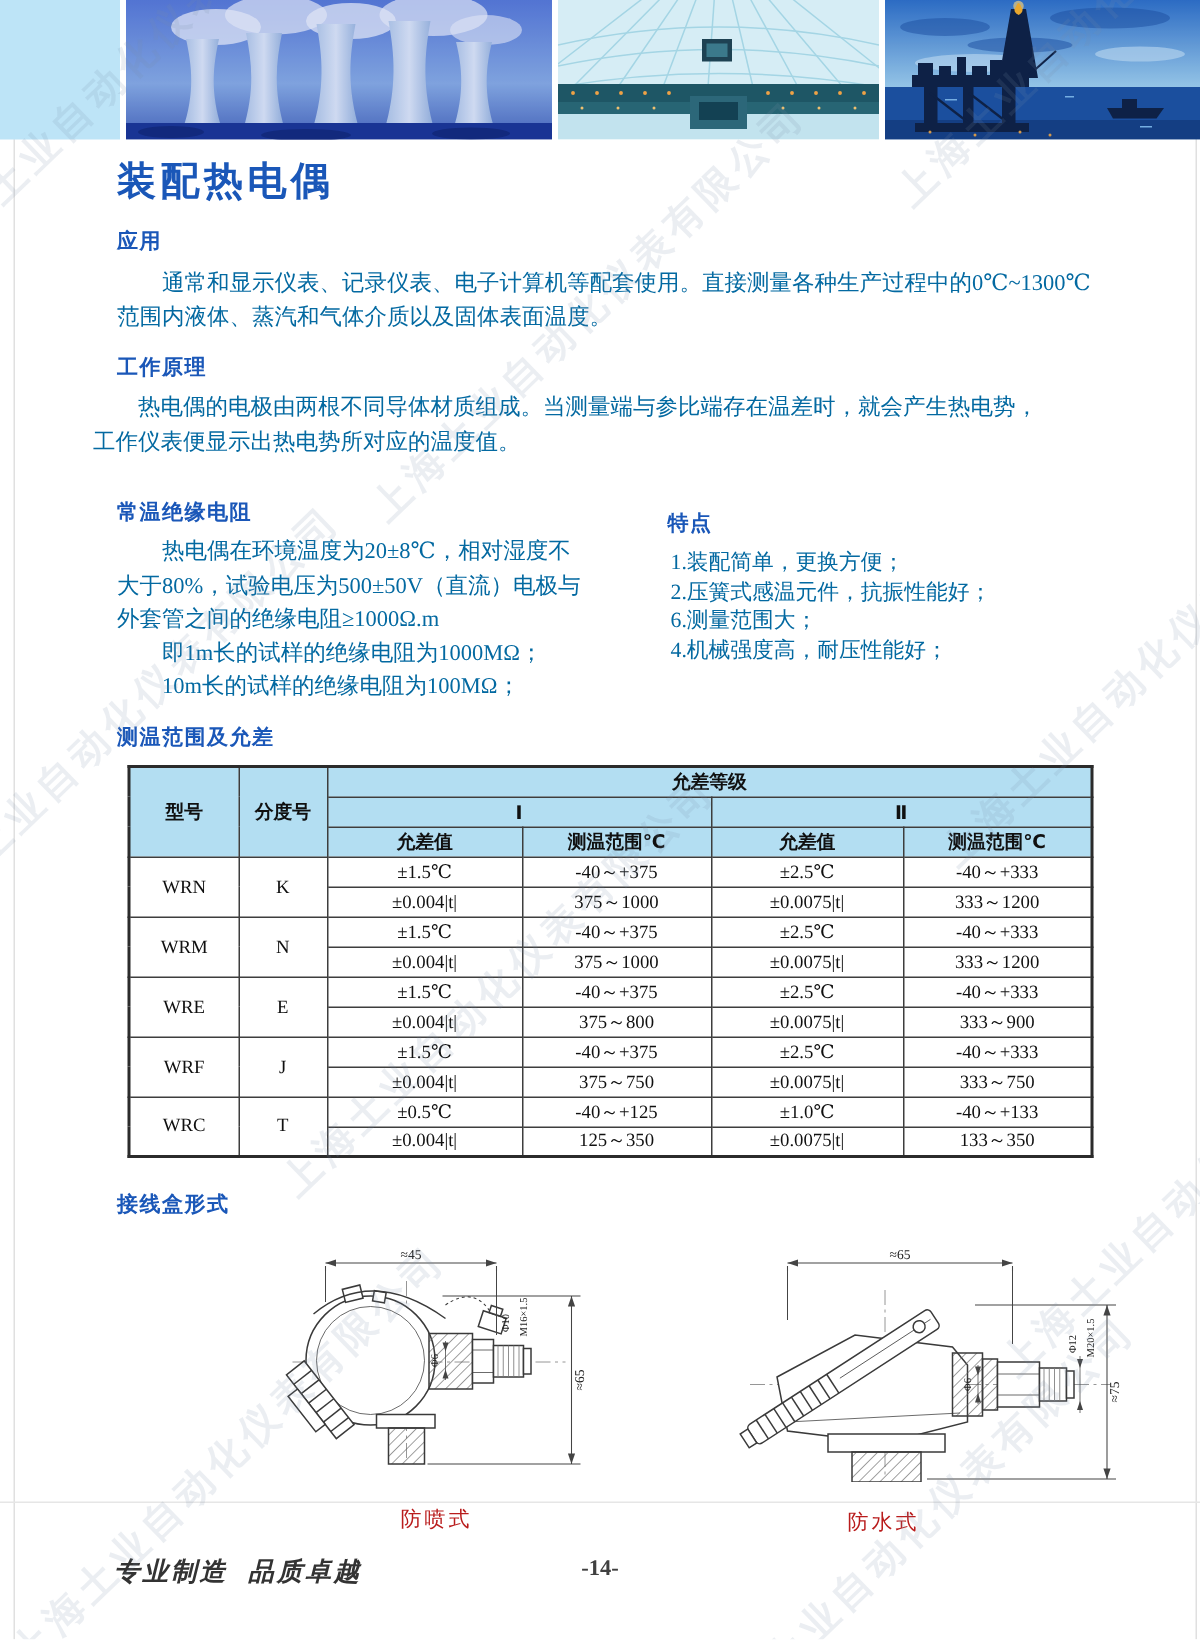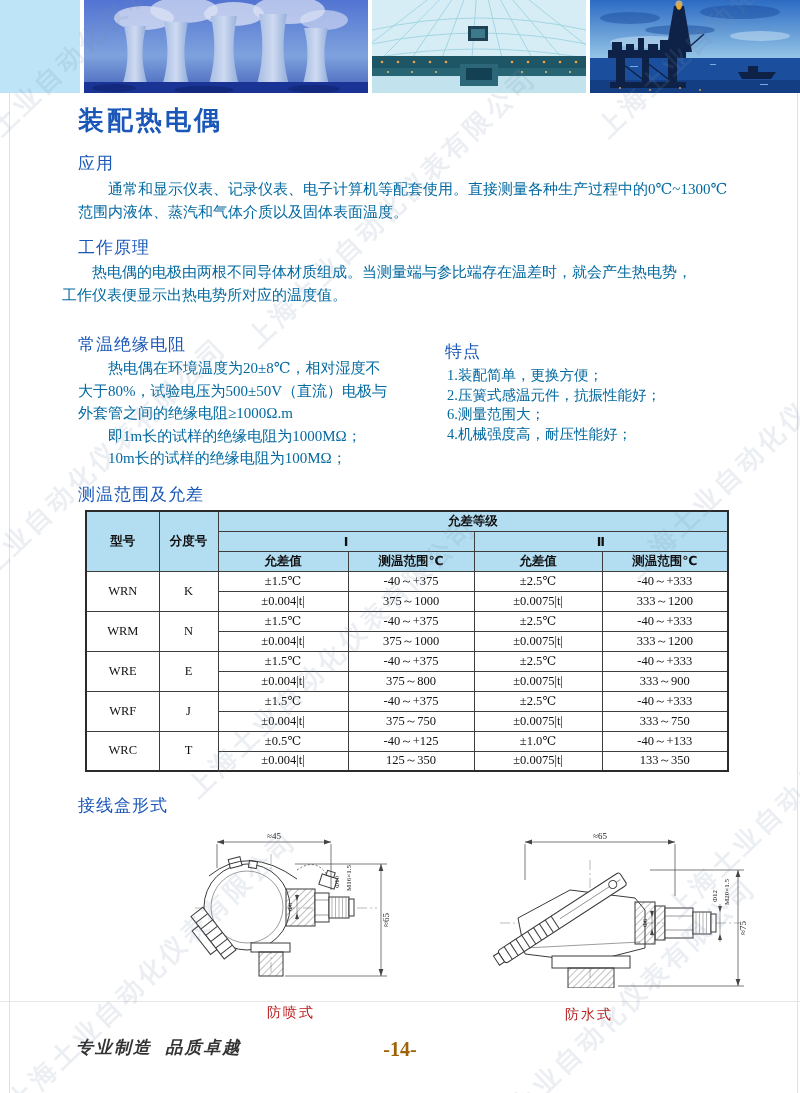--- a/index.html
+++ b/index.html
@@ -10,21 +10,21 @@
   .bottom-line{position:absolute;left:0;top:1001px;width:800px;height:1px;background:#e6e6e6;}
 
   
   .banner{position:absolute;left:0;top:0;width:800px;height:93px;}
   .banner-block{position:absolute;left:0;top:0;width:80px;height:93px;background:#bde4f7;}
   .photo{position:absolute;top:0;height:93px;display:block;}
   .p1{left:84px;width:284px;} .p2{left:372px;width:214px;} .p3{left:590px;width:210px;}
 
   
   .title{position:absolute;left:78px;top:103px;font-size:26px;font-weight:bold;color:#1a57b8;letter-spacing:3px;text-align:right;}
-  .h2{position:absolute;font-size:17px;font-weight:normal;color:#1a57b8;letter-spacing:1px;}
+  .h2{position:absolute;font-size:14px;font-weight:bold;color:#1a57b8;letter-spacing:1px;}
   .bodytext{position:absolute;font-family:"Liberation Serif","DejaVu Serif",serif;
             font-size:15px;color:#0369a1;line-height:22.5px;}
   .indent{text-indent:2em;}
   .feat{line-height:19.5px;font-size:14.5px;}
 
   
   .tbl-wrap{position:absolute;left:85px;top:510px;}
   table.tol{border-collapse:collapse;table-layout:fixed;border:2px solid #2b2b2b;
             font-family:"Liberation Serif","DejaVu Serif",serif;}
   .tol th,.tol td{border:1px solid #3d3d3d;text-align:center;vertical-align:middle;
@@ -34,21 +34,21 @@
   
   .drawing{position:absolute;}
   .draw-label{position:absolute;width:130px;text-align:right;font-size:14px;color:#b91c1c;
               font-family:"Liberation Serif","DejaVu Serif",serif;letter-spacing:2px;margin-top:40px;}
   .dimtext{font-family:"Liberation Serif","DejaVu Serif",serif;fill:#222;}
 
   
   .footer-slogan{position:absolute;left:76px;top:1036px;font-size:17px;font-weight:bold;font-style:italic;
                  color:#333;letter-spacing:2px;white-space:pre;}
   .page-number{position:absolute;left:360px;top:1038px;width:80px;text-align:center;
-               font-size:20px;font-weight:bold;color:#a16207;font-family:"Liberation Serif",serif;}
+               font-size:15px;font-weight:bold;color:#404040;font-family:"Liberation Serif",serif;}
 
   
   .watermark{position:absolute;font-size:26px;font-weight:bold;letter-spacing:4px;white-space:nowrap;
              color:rgba(120,142,165,0.15);transform:rotate(-44deg);transform-origin:0 0;
              pointer-events:none;z-index:9;}
 </style>
 </head>
 <body>
 
 <div class="page">

